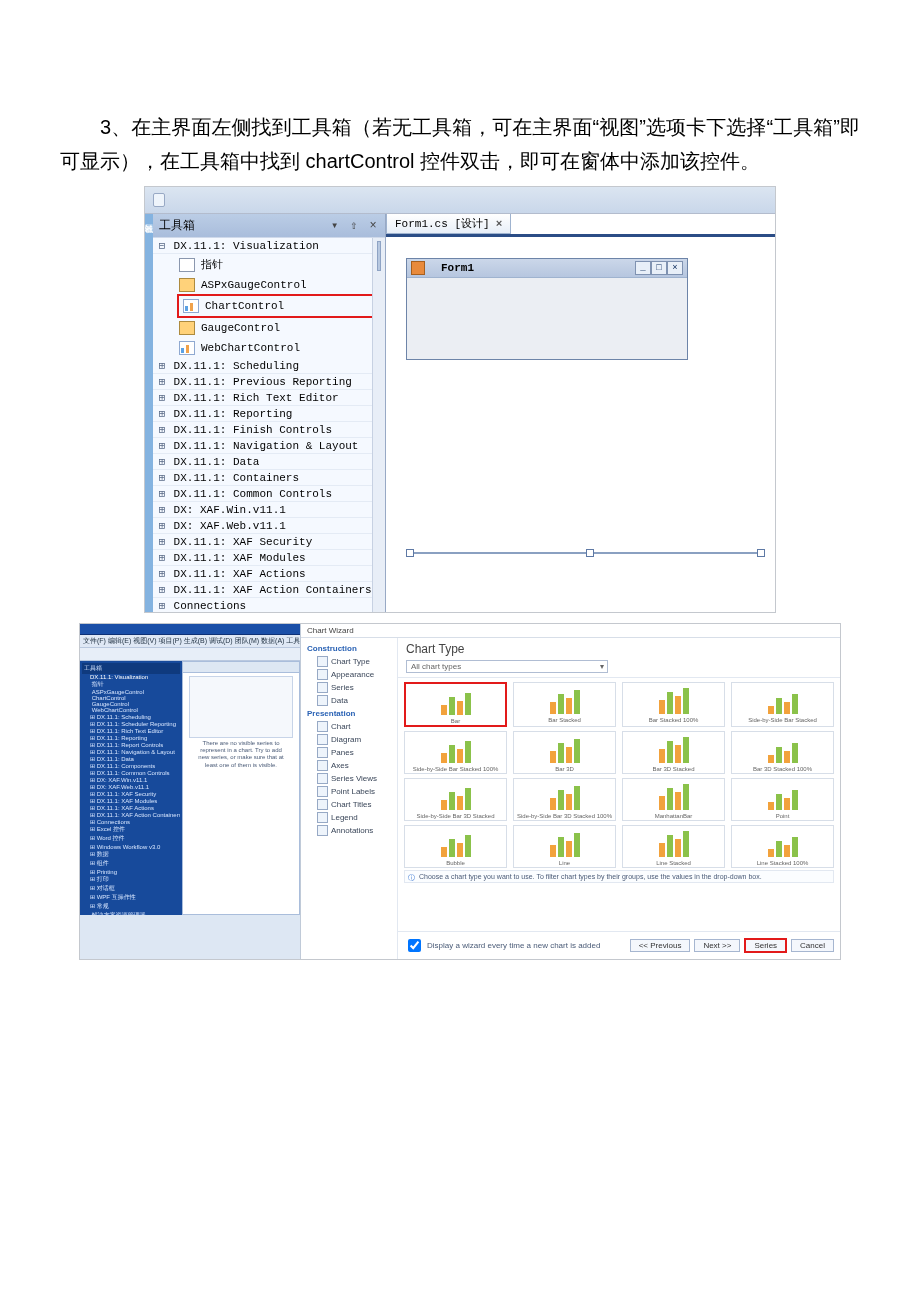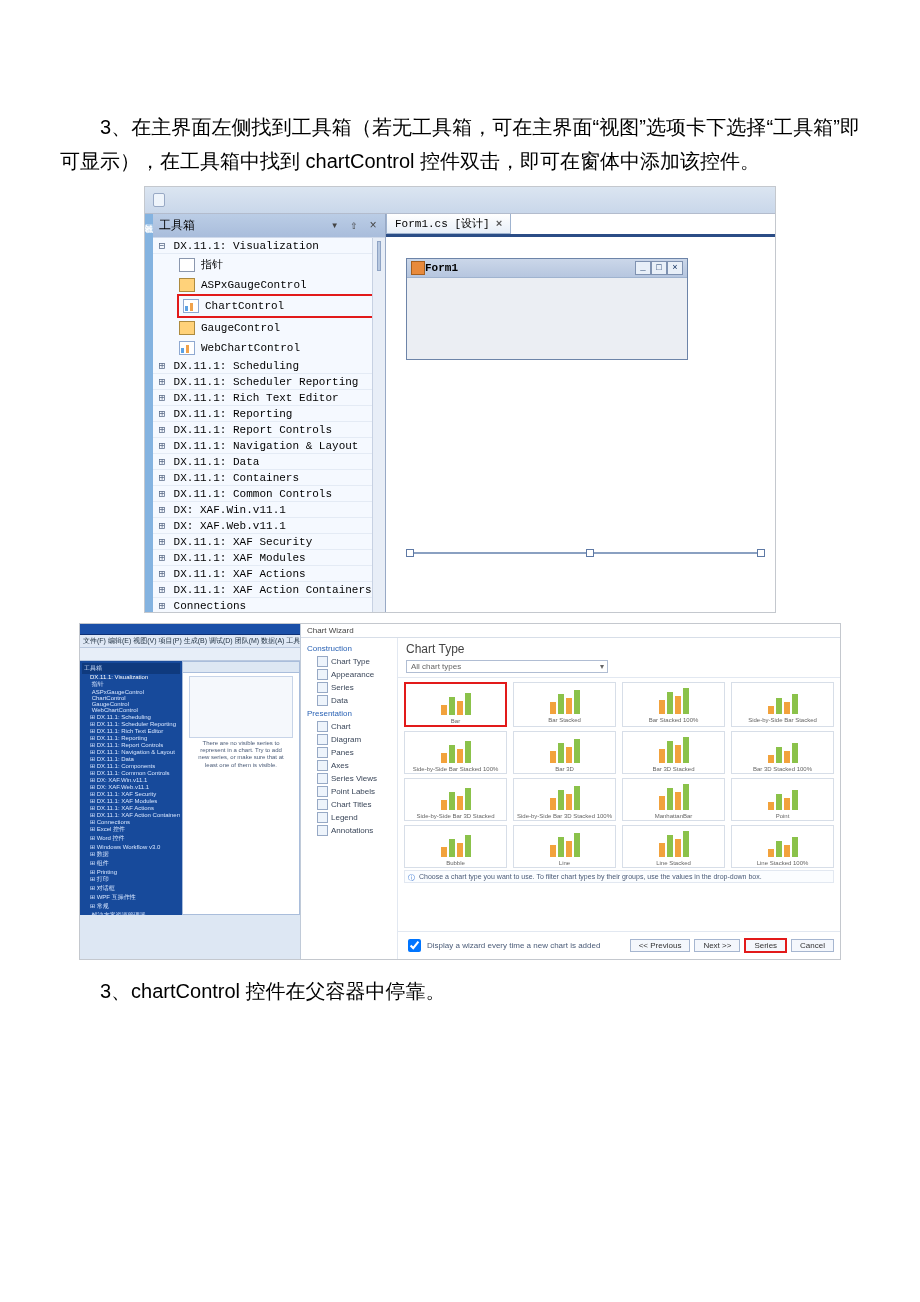--- a/index.html
+++ b/index.html
@@ -145,21 +145,21 @@
   }
   .form-window {
     position:absolute; top:44px; left:20px; width:280px; height:100px;
     border:1px solid #6d84a8;
     background:#ebeef3;
   }
   .form-title{
     background:linear-gradient(#cbd7e9,#b6c6df);
     font-size:11px;
     padding:2px 4px;
-    display:flex; align-items:center; gap:0;
+    display:flex; align-items:center; gap:16px;
     border-bottom:1px solid #9fb3cf;
   }
   .form-title .fi{ width:12px;height:12px;background:#e88a3c;border:1px solid #a65f1e;}
   .form-title .sysbtns{ margin-left:auto; display:flex;}
   .form-title .sysbtns span{
     width:14px;height:12px;border:1px solid #7f92b1;background:#e8eff8;
     display:inline-flex;align-items:center;justify-content:center;font-size:9px;color:#0a2a5c;
   }
   .resize-track{ position:absolute; left:20px; right:10px; bottom:58px; height:2px; background:#8aa0c1; }
   .resize-track .h{ position:absolute;width:6px;height:6px;background:#fff;border:1px solid #5e79a5;top:-3px; }
@@ -234,21 +234,21 @@
     padding:2px 6px;background:#fff;border-bottom:1px solid #d7dee8;
     font-size:8px;color:#444;
   }
   .w-body{ display:flex; flex:1; min-height:0;}
   .w-nav{
     width:96px; background:#fff;
     border-right:1px solid #e2e8f1;
     font-size:8px;
     padding:4px 0;
   }
-  .w-nav .sec{ color:#2b63b5;font-weight:normal;padding:2px 6px; }
+  .w-nav .sec{ color:#2b63b5;font-weight:bold;padding:2px 6px; }
   .w-nav .it{ padding:1px 4px 1px 16px;color:#3a4659; display:flex;align-items:center;gap:3px;}
   .w-nav .ic{ width:9px;height:9px;border:1px solid #97a9c5;background:#eef4fb;display:inline-block;}
   .w-main{
     flex:1;display:flex;flex-direction:column;
   }
   .w-top{
     padding:4px 8px;border-bottom:1px solid #e2e8f1;
   }
   .w-top .ttl{ font-size:12px;color:#444;margin-bottom:4px;}
   .w-top .drop{
@@ -338,24 +338,24 @@
               <div class="item">
                   <span class="ico"></span>
                   <span>GaugeControl</span>
                 </div>
               <div class="item chart">
                   <span class="ico"></span>
                   <span>WebChartControl</span>
                 </div>
             </div>
             <div class="grp"><span class="tw"></span> <span>DX.11.1: Scheduling</span></div>
-            <div class="grp"><span class="tw"></span> <span>DX.11.1: Scheduler Reporting</span></div>
+            <div class="grp"><span class="tw"></span> <span>DX.11.1: Previous Reporting</span></div>
             <div class="grp"><span class="tw"></span> <span>DX.11.1: Rich Text Editor</span></div>
             <div class="grp"><span class="tw"></span> <span>DX.11.1: Reporting</span></div>
-            <div class="grp"><span class="tw"></span> <span>DX.11.1: Report Controls</span></div>
+            <div class="grp"><span class="tw"></span> <span>DX.11.1: Finish Controls</span></div>
             <div class="grp"><span class="tw"></span> <span>DX.11.1: Navigation &amp; Layout</span></div>
             <div class="grp"><span class="tw"></span> <span>DX.11.1: Data</span></div>
             <div class="grp"><span class="tw"></span> <span>DX.11.1: Containers</span></div>
             <div class="grp"><span class="tw"></span> <span>DX.11.1: Common Controls</span></div>
             <div class="grp"><span class="tw"></span> <span>DX: XAF.Win.v11.1</span></div>
             <div class="grp"><span class="tw"></span> <span>DX: XAF.Web.v11.1</span></div>
             <div class="grp"><span class="tw"></span> <span>DX.11.1: XAF Security</span></div>
             <div class="grp"><span class="tw"></span> <span>DX.11.1: XAF Modules</span></div>
             <div class="grp"><span class="tw"></span> <span>DX.11.1: XAF Actions</span></div>
             <div class="grp"><span class="tw"></span> <span>DX.11.1: XAF Action Containers</span></div>
@@ -633,15 +633,14 @@
             <span class="btn">&lt;&lt; Previous</span>
             <span class="btn">Next &gt;&gt;</span>
             <span class="btn red">Series</span>
             <span class="btn">Cancel</span>
           </div>
         </div>
       </div>
     </div>
   </div>
 
-  <p class="para" style="margin-top:14px">3、chartControl 控件在父容器中停靠。</p>
 
 </div>
 
 </body></html>

